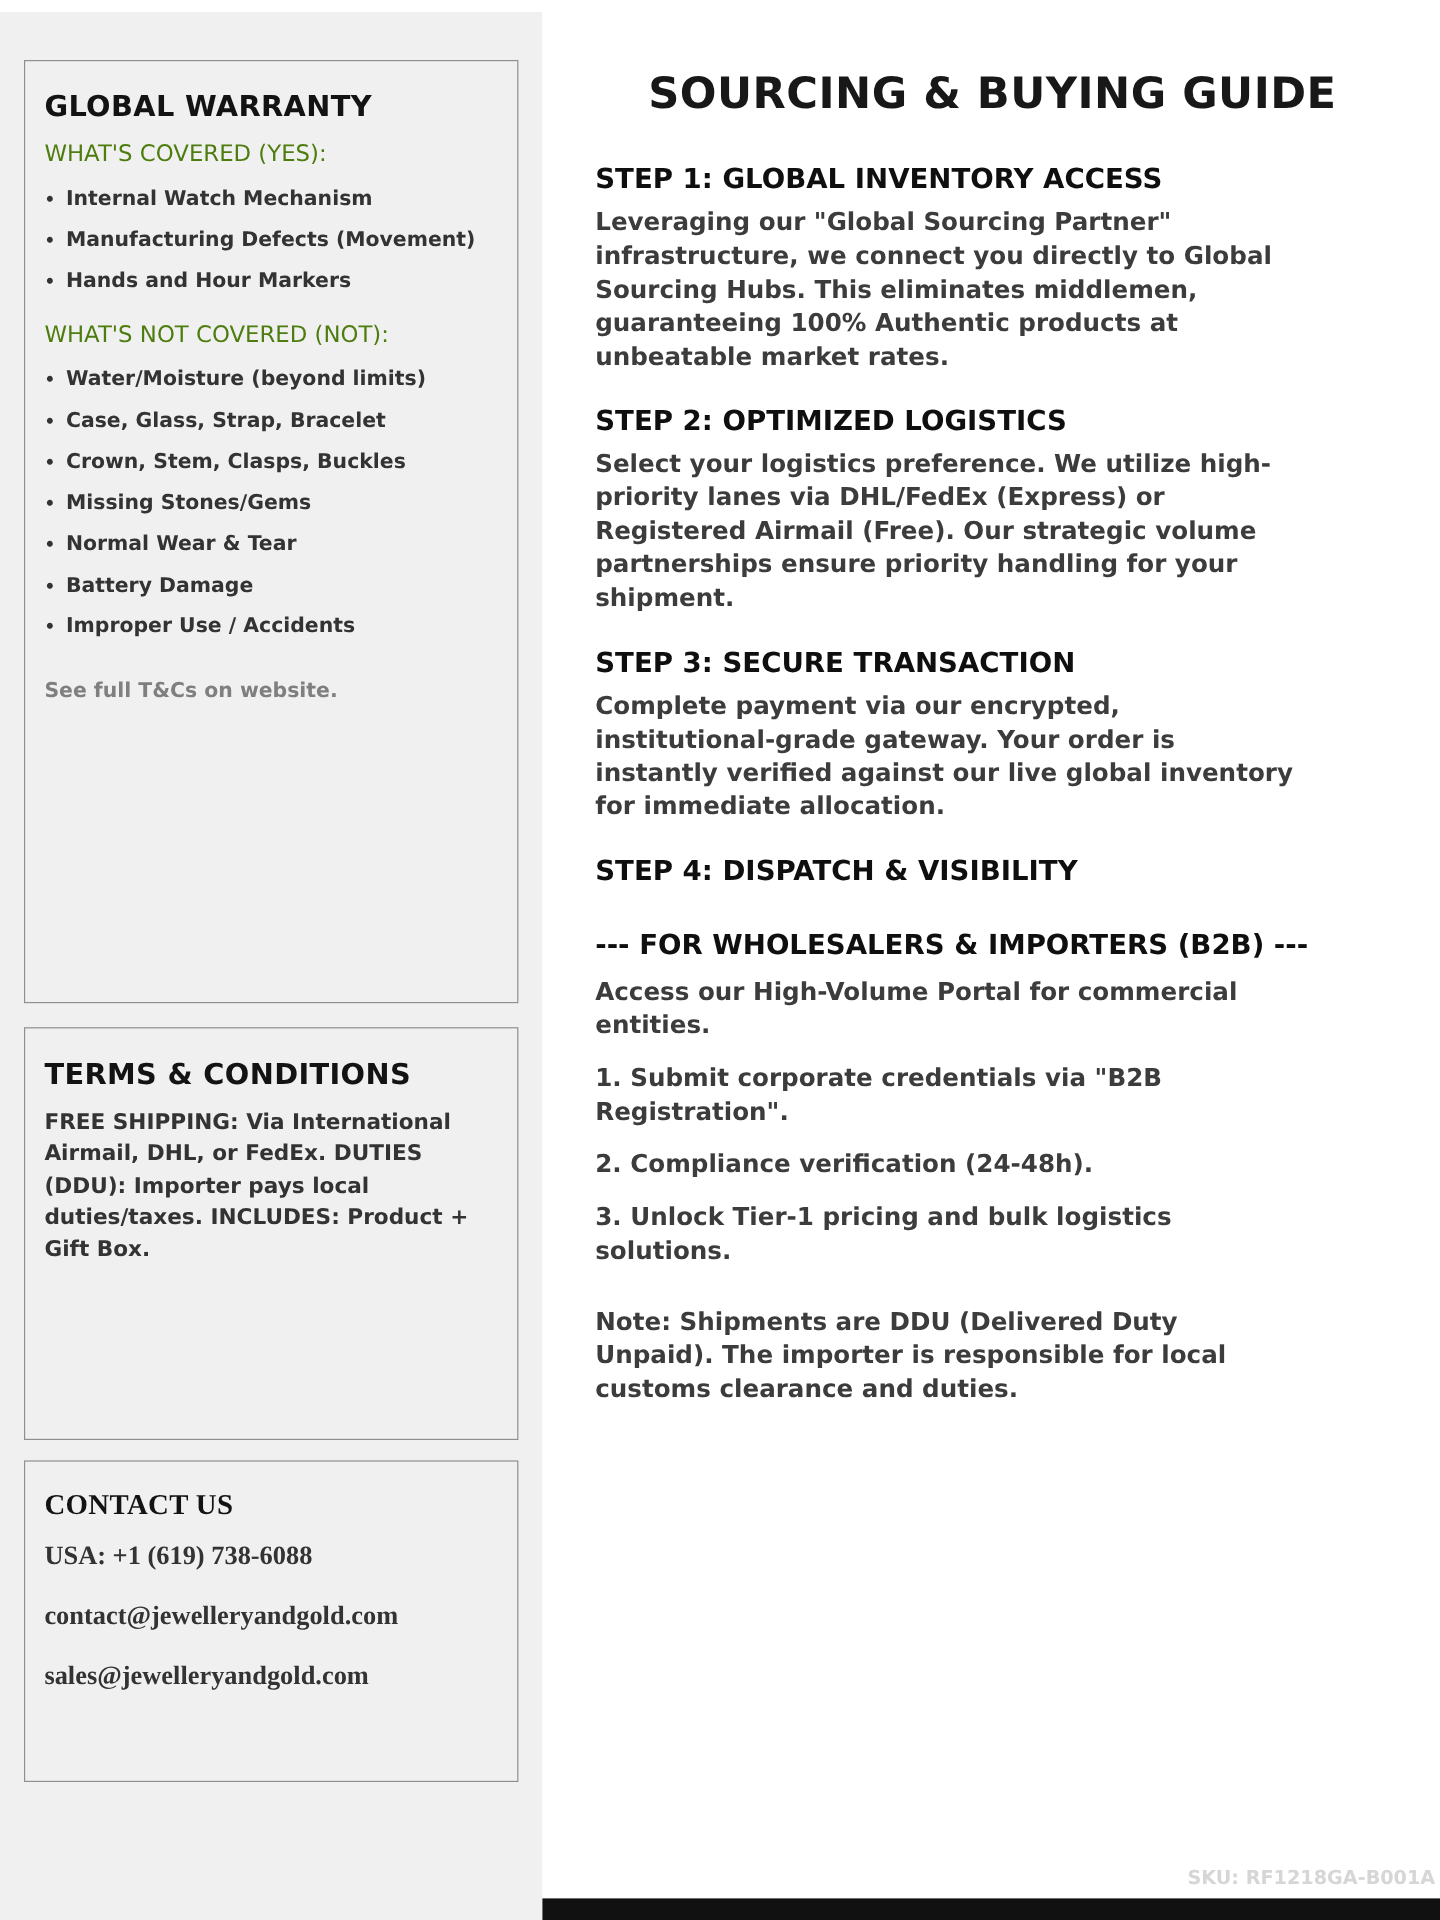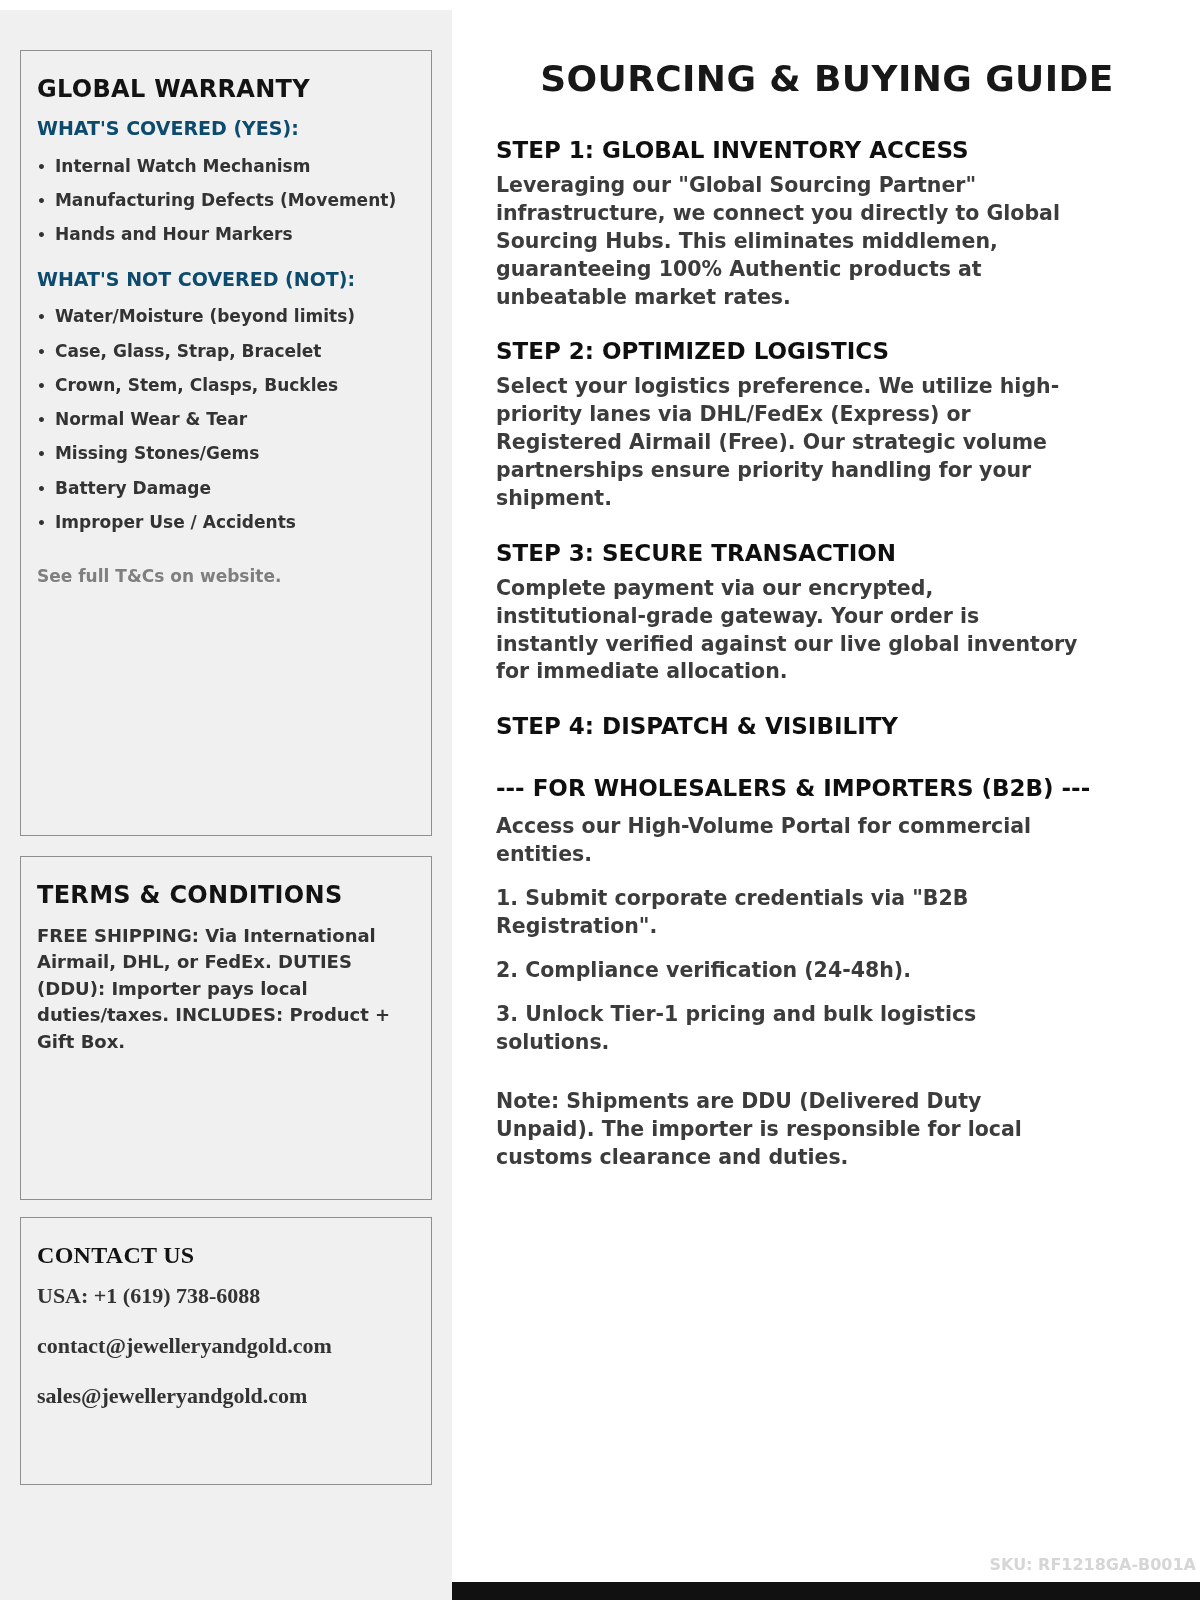--- a/index.html
+++ b/index.html
@@ -38,22 +38,22 @@
 
   .panel-title {
     font-size: 24px;
     font-weight: 800;
     color: #131313;
     margin: 0 0 14px 0;
     letter-spacing: 0.3px;
   }
   .sub-title {
     font-size: 19px;
-    font-weight: 700;
-    color: #0c4a6e;
+    font-weight: 400;
+    color: #4d7c0f;
     margin: 16px 0 10px 0;
   }
   .sub-title.first { margin-top: 0; }
 
   ul.bullets {
     list-style: none;
     margin: 0 0 10px 0;
     padding: 0;
   }
   ul.bullets li {
@@ -165,22 +165,22 @@
       <li>Internal Watch Mechanism</li>
       <li>Manufacturing Defects (Movement)</li>
       <li>Hands and Hour Markers</li>
     </ul>
 
     <div class="sub-title">WHAT'S NOT COVERED (NOT):</div>
     <ul class="bullets">
       <li>Water/Moisture (beyond limits)</li>
       <li>Case, Glass, Strap, Bracelet</li>
       <li>Crown, Stem, Clasps, Buckles</li>
+      <li>Missing Stones/Gems</li>
       <li>Normal Wear &amp; Tear</li>
-      <li>Missing Stones/Gems</li>
       <li>Battery Damage</li>
       <li>Improper Use / Accidents</li>
     </ul>
 
     <div class="footnote">See full T&amp;Cs on website.</div>
   </section>
 
   <section class="panel panel-terms">
     <h2 class="panel-title">TERMS &amp; CONDITIONS</h2>
     <p class="terms-body">FREE SHIPPING: Via International Airmail, DHL, or FedEx.  DUTIES (DDU): Importer pays local duties/taxes.  INCLUDES: Product + Gift Box.</p>

